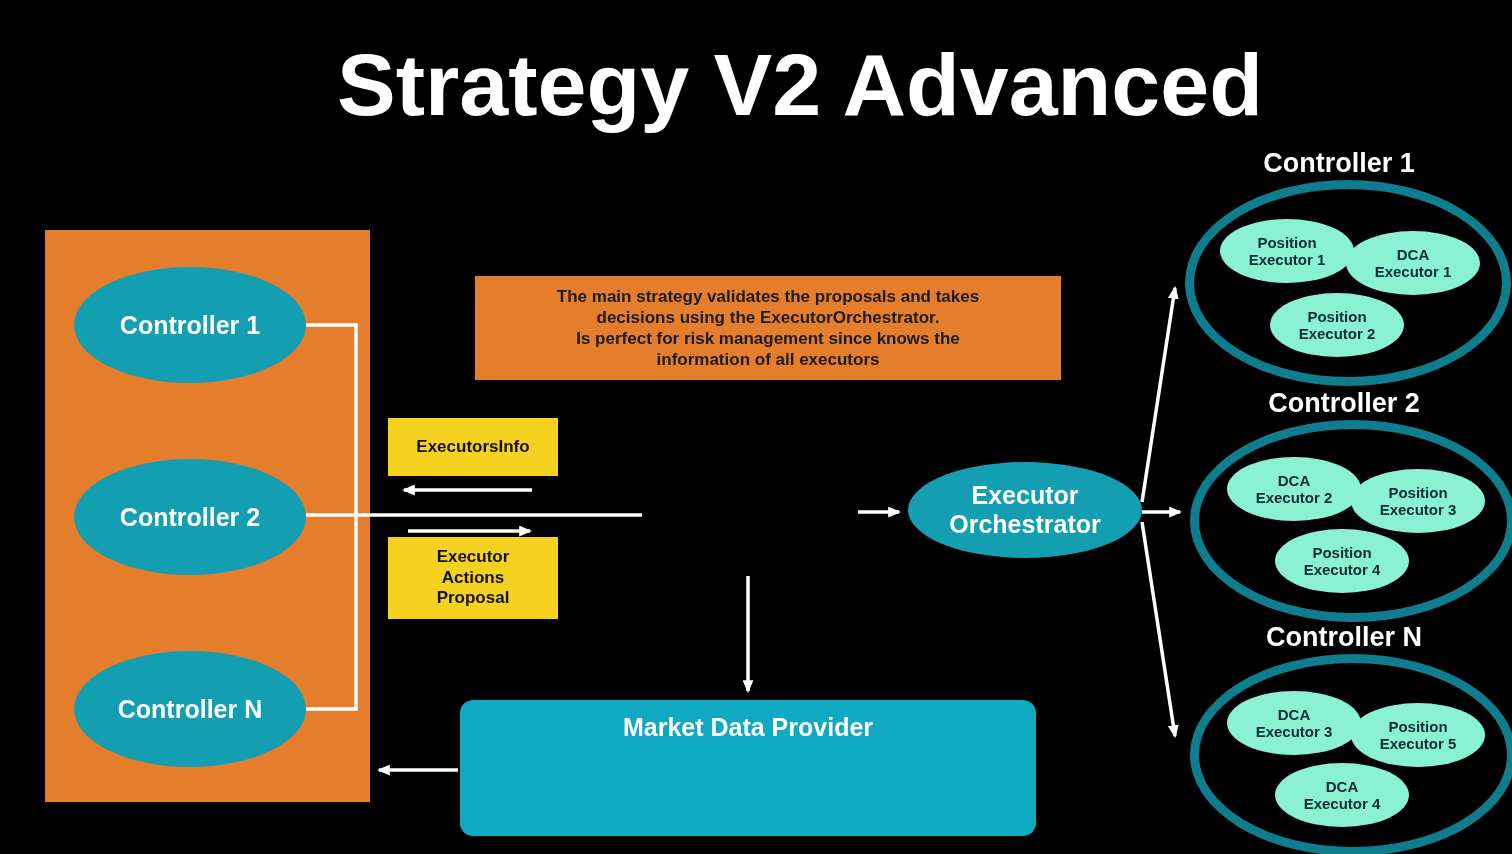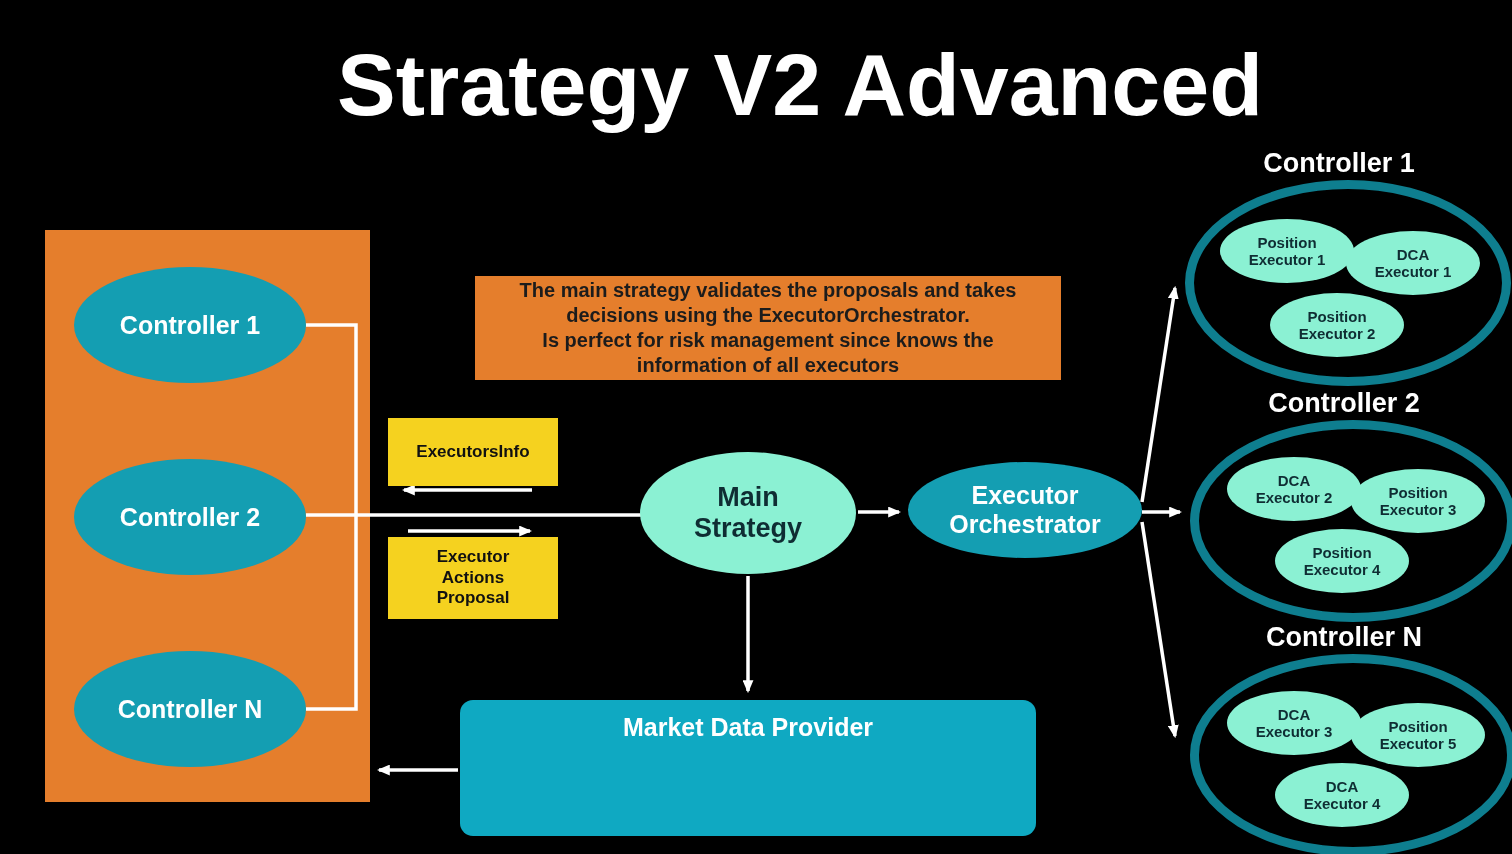--- a/index.html
+++ b/index.html
@@ -8,23 +8,23 @@
   .abs{position:absolute;}
   .flexc{display:flex;align-items:center;justify-content:center;text-align:center;white-space:pre-line;}
   .title{position:absolute;top:34px;left:0;width:100%;text-align:center;color:#fff;
          font-size:88px;font-weight:800;padding-left:44px;}
   .arrows{position:absolute;left:0;top:0;pointer-events:none;}
   .ln{stroke:var(--arrow,#fff);stroke-width:3.5;fill:none;}
   .panel{position:absolute;left:45px;top:230px;width:325px;height:572px;background:var(--orange,#E57E2C);}
   .ellipse{border-radius:50%;}
   .ctrl{width:232px;height:116px;background:var(--teal,#149EB2);color:#fff;font-size:25px;font-weight:700;}
   .note{left:475px;top:276px;width:566px;height:96px;background:var(--orange,#E57E2C);
-        color:#1c1c1c;font-size:20px;font-weight:700;line-height:1.25;padding:4px 10px;}
+        color:#1c1c1c;font-size:17px;font-weight:700;line-height:1.25;padding:4px 10px;}
   .ybox{background:var(--yellow,#F5D21F);color:#111;font-weight:700;font-size:17px;line-height:1.2;}
-  .y-info{left:388px;top:418px;width:170px;height:68px;}
+  .y-info{left:388px;top:418px;width:170px;height:58px;}
   .y-actions{left:388px;top:537px;width:170px;height:82px;}
   .main-strategy{left:640px;top:452px;width:216px;height:122px;background:var(--mint,#8BF1D3);
         color:#0f2d33;font-size:27px;font-weight:800;line-height:1.15;}
   .exec-orch{left:908px;top:462px;width:234px;height:96px;background:var(--teal,#149EB2);
         color:#fff;font-size:25px;font-weight:800;line-height:1.15;}
   .mdp{left:460px;top:700px;width:576px;height:136px;background:var(--teal_bright,#0FA9C2);border-radius:13px;}
   .mdp-title{margin-top:13px;text-align:center;color:#fff;font-size:25px;font-weight:800;}
   .mdp-row{position:absolute;left:12px;right:12px;bottom:16px;display:flex;justify-content:space-between;}
   .mdp-row .ybox{width:170px;height:58px;}
   .grp-label{color:#fff;font-size:27px;font-weight:800;text-align:center;width:308px;}
@@ -75,22 +75,20 @@
   <div class="abs flexc note">The main strategy validates the proposals and takes
 decisions using the ExecutorOrchestrator.
 Is perfect for risk management since knows the
 information of all executors</div>
 
   <div class="abs flexc ybox y-info">ExecutorsInfo</div>
   <div class="abs flexc ybox y-actions">Executor
 Actions
 Proposal</div>
 
-  <div class="abs flexc ellipse main-strategy">Main
-Strategy</div>
   <div class="abs flexc ellipse exec-orch">Executor
 Orchestrator</div>
 
   <div class="abs mdp">
     <div class="mdp-title">Market Data Provider</div>
     <div class="mdp-row">
     </div>
   </div>
 
   <div class="abs grp-label" id="g1-label">Controller 1</div>

